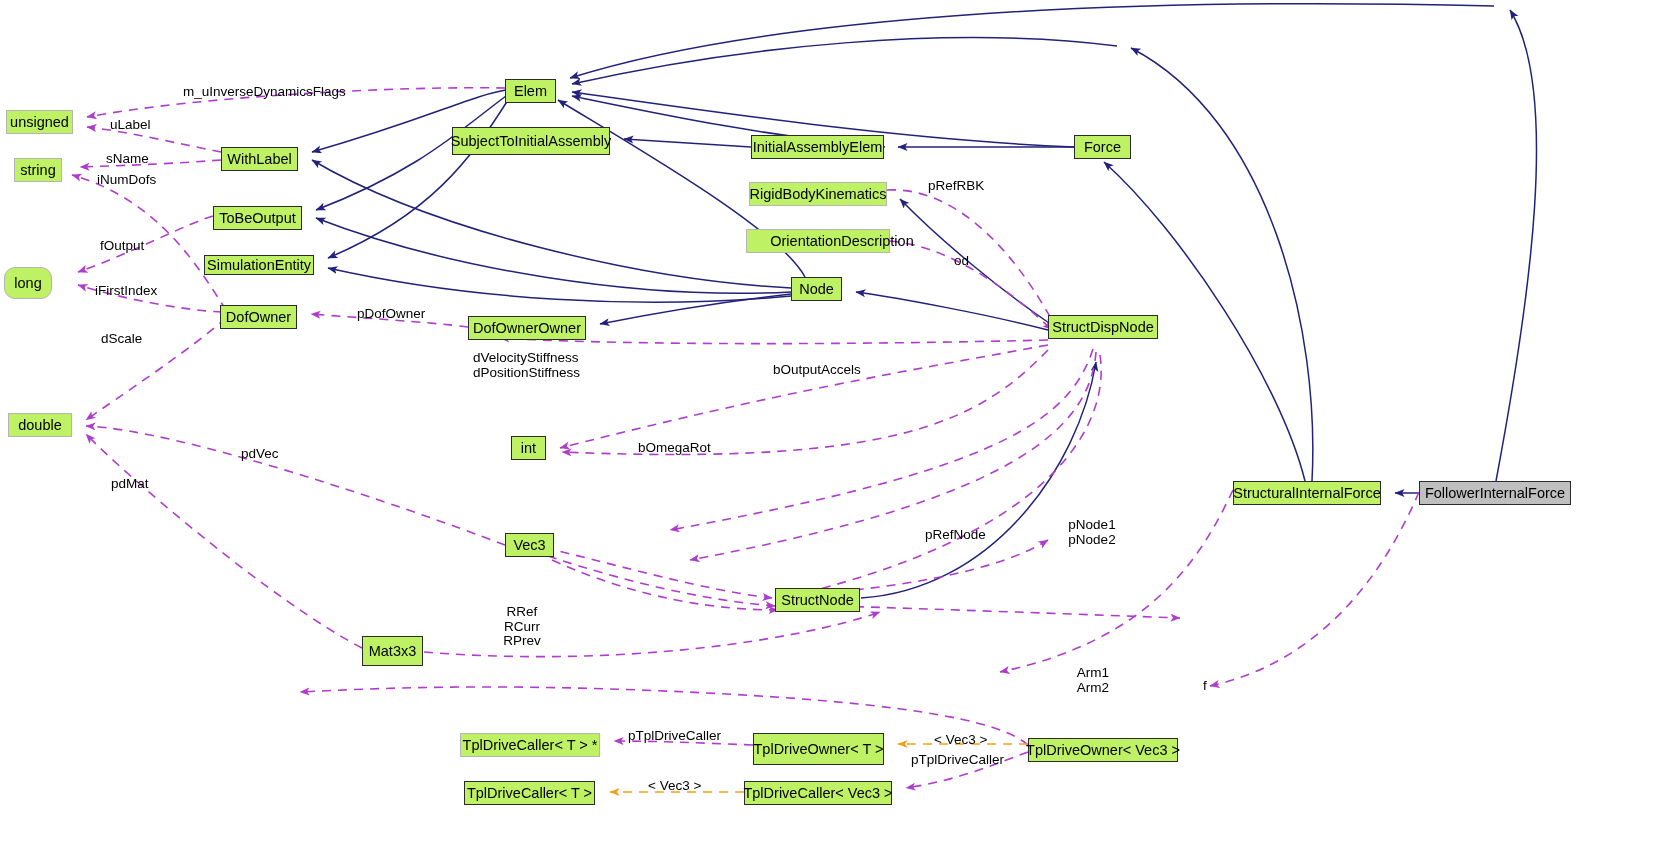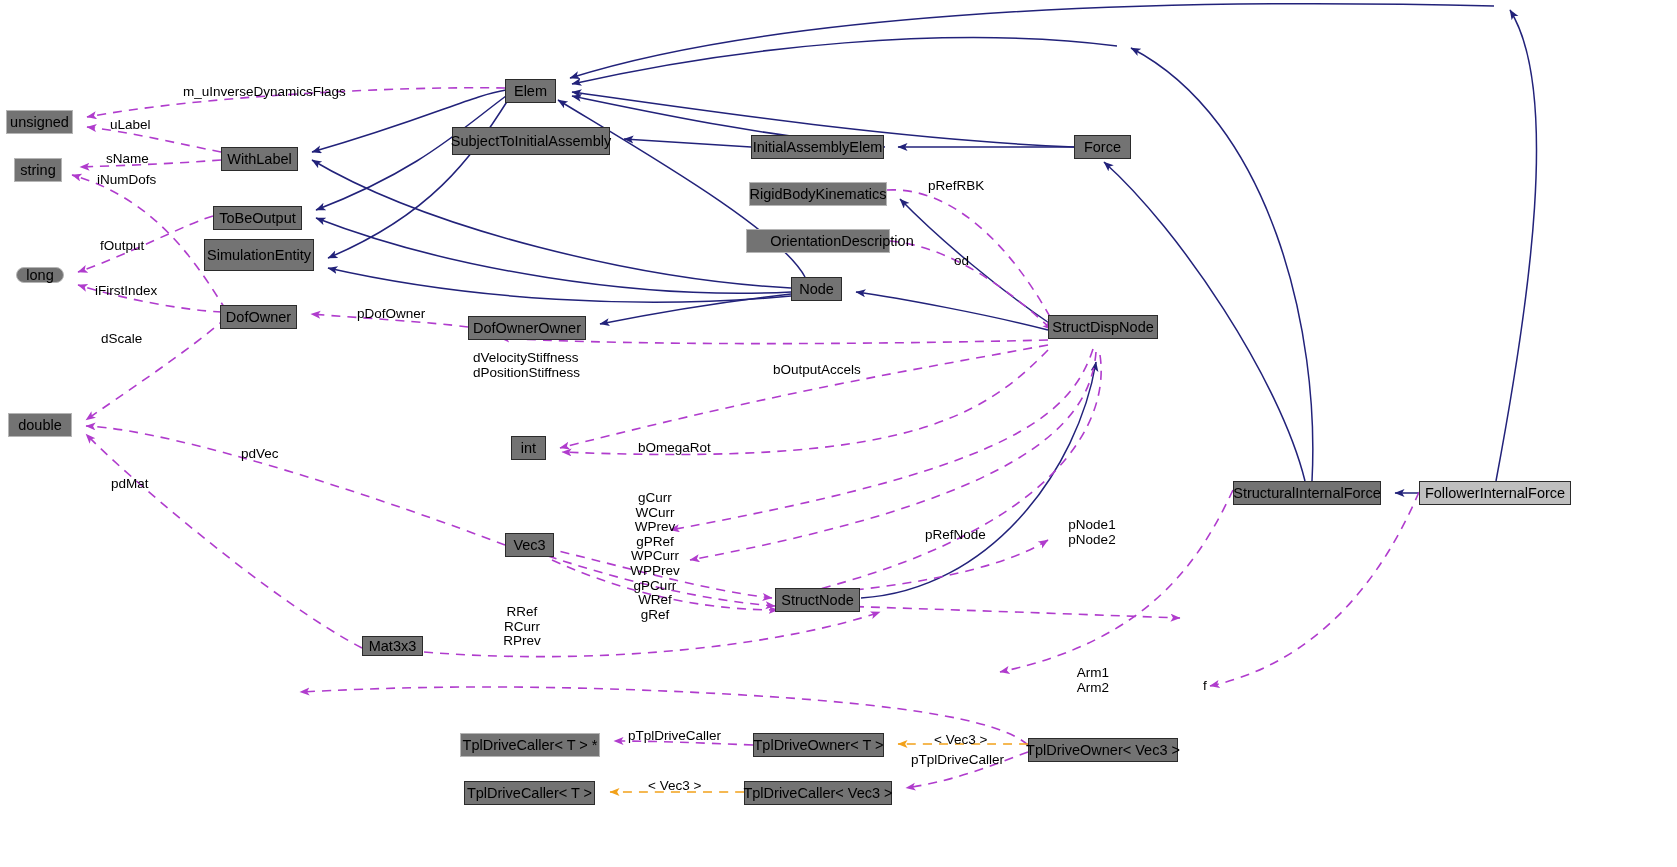--- a/index.html
+++ b/index.html
@@ -1,20 +1,20 @@
 <!DOCTYPE html>
 <html><head>
 <meta charset="utf-8">
 <style>
   html,body{margin:0;padding:0;background:#ffffff;}
   body{font-family:"Liberation Sans", sans-serif;}
   #stage{position:relative;width:1677px;height:867px;background:#fff;overflow:hidden;}
   svg#edges{position:absolute;left:0;top:0;width:1677px;height:867px;pointer-events:none;}
   .node{position:absolute;box-sizing:border-box;display:flex;align-items:center;justify-content:center;
-        font-size:14.5px;line-height:1;color:#000;white-space:nowrap;background:#737373;}
+        font-size:14.5px;line-height:1;color:#000;white-space:nowrap;background:#bef264;}
   .node.solid{border:1.6px solid #2b2b2b;}
   .node.light{border:1.4px solid #b5b5b5;}
   .node.hl{background:#bfbfbf;border:1.6px solid #2b2b2b;}
   .elabel{position:absolute;font-size:13.5px;color:#000;white-space:pre;line-height:14.6px;text-align:center;}
   .elabel.l{text-align:left;}
 </style>
 </head>
 <body>
 
 <div id="stage">
@@ -102,76 +102,67 @@
     </g>
 
     <g fill="none" stroke="#f2a11a" stroke-width="1.6" stroke-dasharray="9,7" marker-end="url(#orange)">
       <path d="M1028,744 C990,744 940,744 898,744"></path>
       <path d="M744,792 C700,792 650,792 610,792"></path>
     </g>
   </svg>
 
   <div class="node light" style="left:6px;top:110px;width:67px;height:24px;">unsigned</div>
   <div class="node light" style="left:14px;top:158px;width:48px;height:24px;">string</div>
-  <div class="node light" style="left:16px;top:267px;width:48px;height:16px;border-radius:11px;">long</div>
+  <div class="node light" style="left:4px;top:267px;width:48px;height:32px;border-radius:11px;">long</div>
   <div class="node light" style="left:8px;top:413px;width:64px;height:24px;">double</div>
 
   <div class="node solid" style="left:221px;top:147px;width:77px;height:24px;">WithLabel</div>
   <div class="node solid" style="left:213px;top:206px;width:89px;height:24px;">ToBeOutput</div>
-  <div class="node solid" style="left:204px;top:239px;width:110px;height:32px;">SimulationEntity</div>
+  <div class="node solid" style="left:204px;top:255px;width:110px;height:20px;">SimulationEntity</div>
   <div class="node solid" style="left:220px;top:305px;width:77px;height:24px;">DofOwner</div>
 
-  <div class="node solid" style="left:362px;top:636px;width:61px;height:20px;">Mat3x3</div>
+  <div class="node solid" style="left:362px;top:636px;width:61px;height:30px;">Mat3x3</div>
   <div class="node solid" style="left:505px;top:533px;width:49px;height:24px;">Vec3</div>
   <div class="node solid" style="left:511px;top:436px;width:35px;height:24px;">int</div>
 
   <div class="node solid" style="left:505px;top:79px;width:51px;height:24px;">Elem</div>
   <div class="node solid" style="left:452px;top:127px;width:158px;height:28px;">SubjectToInitialAssembly</div>
   <div class="node solid" style="left:468px;top:316px;width:118px;height:24px;">DofOwnerOwner</div>
 
   <div class="node light" style="left:749px;top:182px;width:138px;height:24px;">RigidBodyKinematics</div>
   <div class="node light" style="left:746px;top:229px;width:144px;height:24px;padding-left:48px;">OrientationDescription</div>
   <div class="node solid" style="left:791px;top:277px;width:51px;height:24px;">Node</div>
   <div class="node solid" style="left:751px;top:135px;width:133px;height:24px;">InitialAssemblyElem</div>
   <div class="node solid" style="left:775px;top:588px;width:85px;height:24px;">StructNode</div>
 
   <div class="node solid" style="left:1074px;top:135px;width:57px;height:24px;">Force</div>
   <div class="node solid" style="left:1048px;top:315px;width:110px;height:24px;">StructDispNode</div>
   <div class="node solid" style="left:1233px;top:481px;width:148px;height:24px;">StructuralInternalForce</div>
   <div class="node hl" style="left:1419px;top:481px;width:152px;height:24px;">FollowerInternalForce</div>
 
   <div class="node light" style="left:460px;top:733px;width:140px;height:24px;">TplDriveCaller&lt; T &gt; *</div>
   <div class="node solid" style="left:464px;top:781px;width:131px;height:24px;">TplDriveCaller&lt; T &gt;</div>
-  <div class="node solid" style="left:753px;top:733px;width:131px;height:24px;">TplDriveOwner&lt; T &gt;</div>
+  <div class="node solid" style="left:753px;top:733px;width:131px;height:32px;">TplDriveOwner&lt; T &gt;</div>
   <div class="node solid" style="left:744px;top:781px;width:148px;height:24px;">TplDriveCaller&lt; Vec3 &gt;</div>
   <div class="node solid" style="left:1028px;top:738px;width:150px;height:24px;">TplDriveOwner&lt; Vec3 &gt;</div>
 
   <div class="elabel l" style="left:183px;top:85px;">m_uInverseDynamicsFlags</div>
   <div class="elabel l" style="left:110px;top:118px;">uLabel</div>
   <div class="elabel l" style="left:106px;top:152px;">sName</div>
   <div class="elabel l" style="left:97px;top:173px;">iNumDofs</div>
   <div class="elabel l" style="left:100px;top:239px;">fOutput</div>
   <div class="elabel l" style="left:95px;top:284px;">iFirstIndex</div>
   <div class="elabel l" style="left:101px;top:332px;">dScale</div>
   <div class="elabel l" style="left:241px;top:447px;">pdVec</div>
   <div class="elabel l" style="left:111px;top:477px;">pdMat</div>
   <div class="elabel l" style="left:357px;top:307px;">pDofOwner</div>
   <div class="elabel l" style="left:473px;top:351px;">dVelocityStiffness
 dPositionStiffness</div>
   <div class="elabel l" style="left:773px;top:363px;">bOutputAccels</div>
   <div class="elabel l" style="left:638px;top:441px;">bOmegaRot</div>
-  <div class="elabel" style="left:600px;top:491px;width:110px;">gCurr
-WCurr
-WPrev
-gPRef
-WPCurr
-WPPrev
-gPCurr
-WRef
-gRef</div>
   <div class="elabel" style="left:482px;top:605px;width:80px;">RRef
 RCurr
 RPrev</div>
   <div class="elabel l" style="left:928px;top:179px;">pRefRBK</div>
   <div class="elabel l" style="left:954px;top:254px;">od</div>
   <div class="elabel l" style="left:925px;top:528px;">pRefNode</div>
   <div class="elabel" style="left:1052px;top:518px;width:80px;">pNode1
 pNode2</div>
   <div class="elabel" style="left:1053px;top:666px;width:80px;">Arm1
 Arm2</div>

